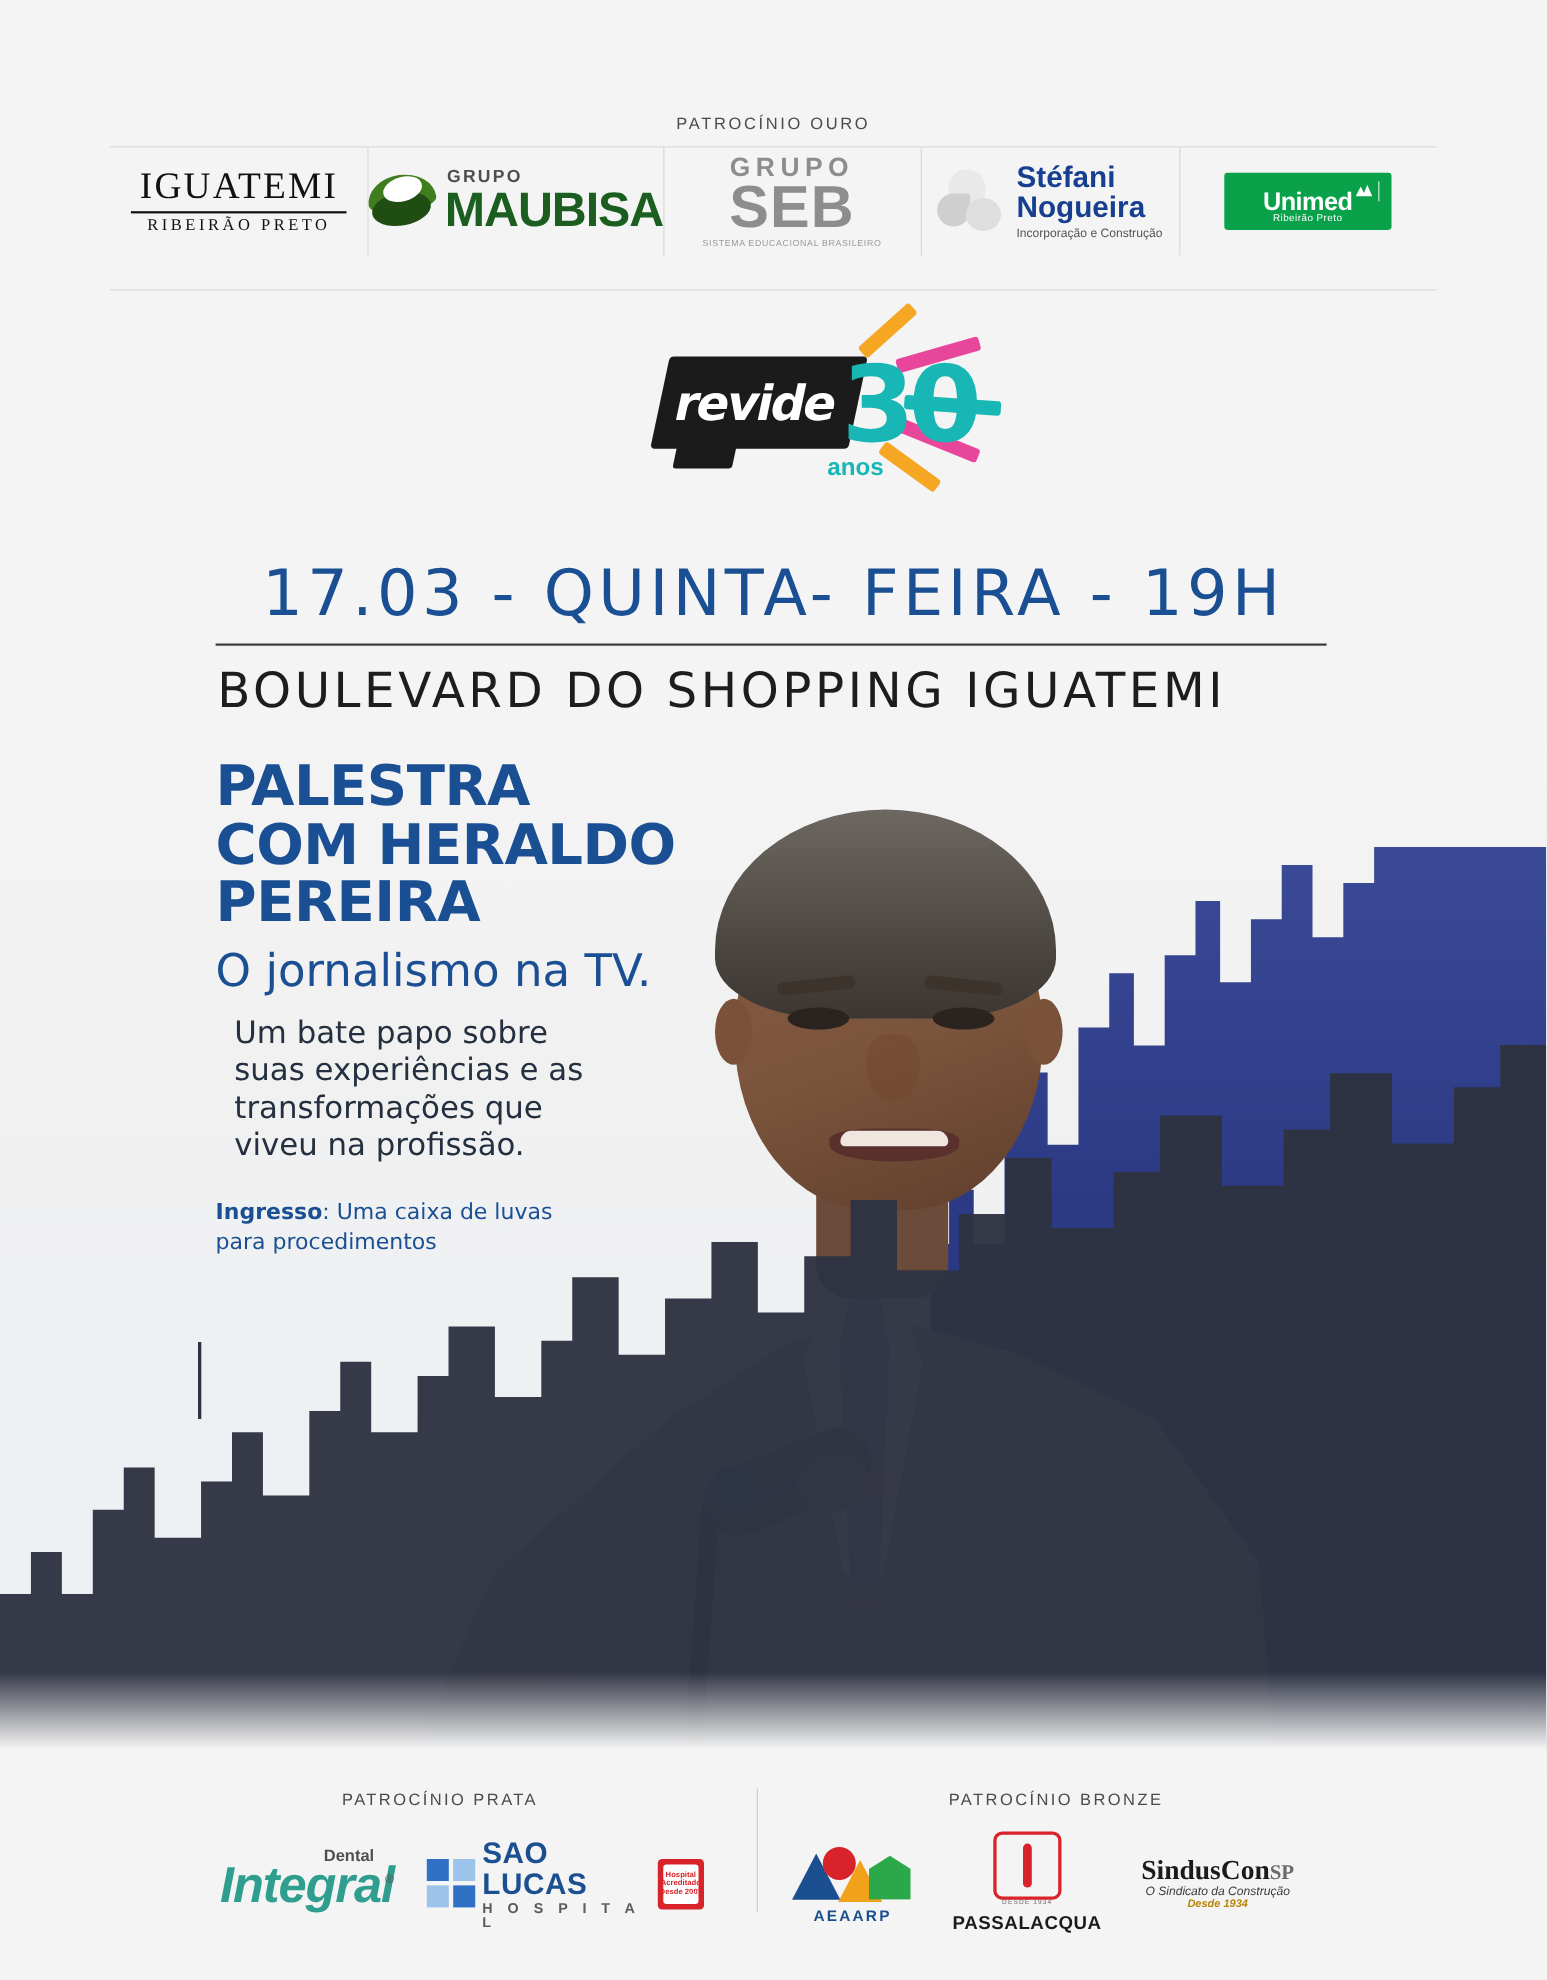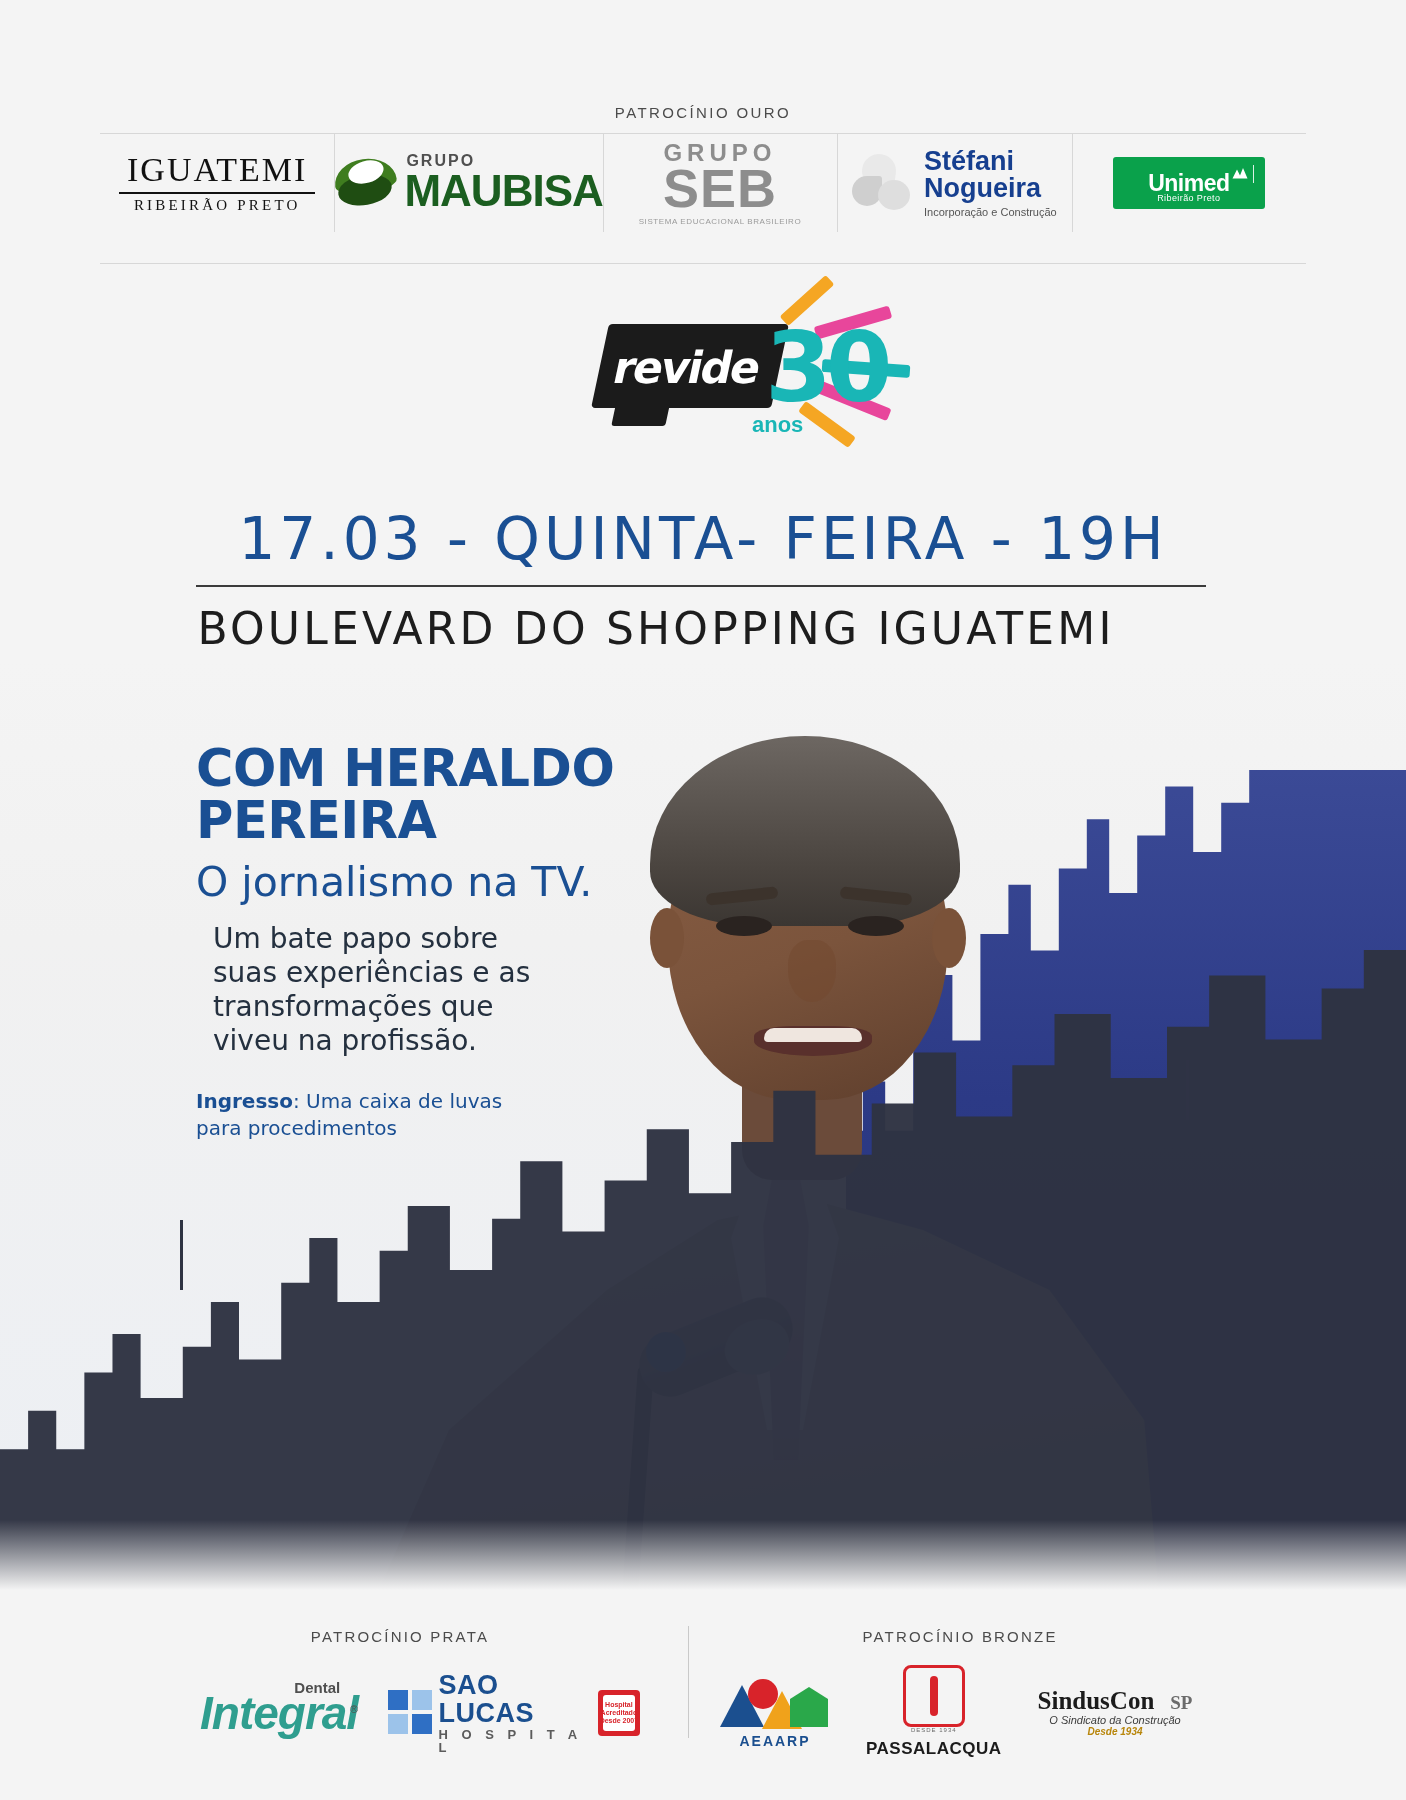--- a/index.html
+++ b/index.html
@@ -296,21 +296,21 @@
   
   .lg-passalacqua{text-align:center;}
   .pa-mark{width:56px;height:56px;border:3px solid #d8232a;border-radius:8px;margin:0 auto;position:relative;}
   .pa-mark:after{content:"";position:absolute;left:50%;top:8px;margin-left:-4px;width:8px;height:40px;background:#d8232a;border-radius:4px;}
   .lg-passalacqua .cap{font-size:17px;font-weight:700;color:#1b1b1b;letter-spacing:0.5px;margin-top:6px;}
   .lg-passalacqua .micro{font-size:6px;color:#6b6b6b;letter-spacing:1px;}
 
   
   .lg-sinduscon{text-align:center;line-height:1.1;}
   .lg-sinduscon .t1{font-size:25px;font-weight:700;color:#1b1b1b;font-family:"Liberation Serif",serif;}
-  .lg-sinduscon .t1 .sp{color:#6b6b6b;font-size:19px;margin-left:16px;}
+  .lg-sinduscon .t1 .sp{color:#6b6b6b;font-size:19px;}
   .lg-sinduscon .t2{font-size:11px;color:#3b3b3b;font-style:italic;}
   .lg-sinduscon .t3{font-size:10px;color:#b8860b;font-style:italic;font-weight:700;}
 </style>
 </head>
 <body>
 
 <div class="poster">
 
   <div class="gold-band">
     <div class="gold-title">PATROCÍNIO OURO</div>
@@ -423,21 +423,21 @@
     <div class="mic-ring"></div>
     <div class="mic-grill"></div>
 
     <div class="dark-skyline"></div>
     <div class="antenna a1"></div>
     <div class="photo-fade"></div>
   </div>
 
   <div class="copy">
     <h1>
-      <br>
+      <span>PALESTRA</span><br>
       <span>COM HERALDO</span><br>
       <span>PEREIRA</span>
     </h1>
     <p class="sub">O jornalismo na TV.</p>
     <p class="body">Um bate papo sobre suas experiências e as transformações que viveu na profissão.</p>
     <p class="ticket">
       <b>Ingresso</b><span>: Uma caixa de luvas para procedimentos</span>
     </p>
   </div>
 

